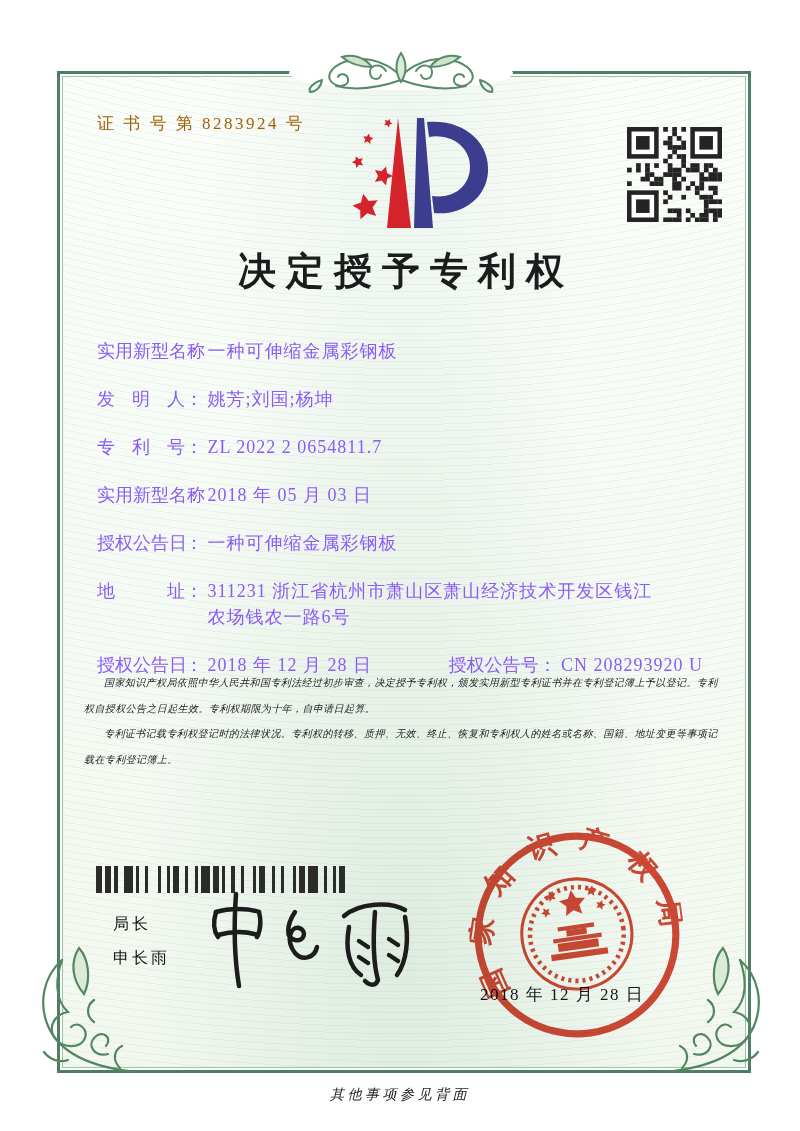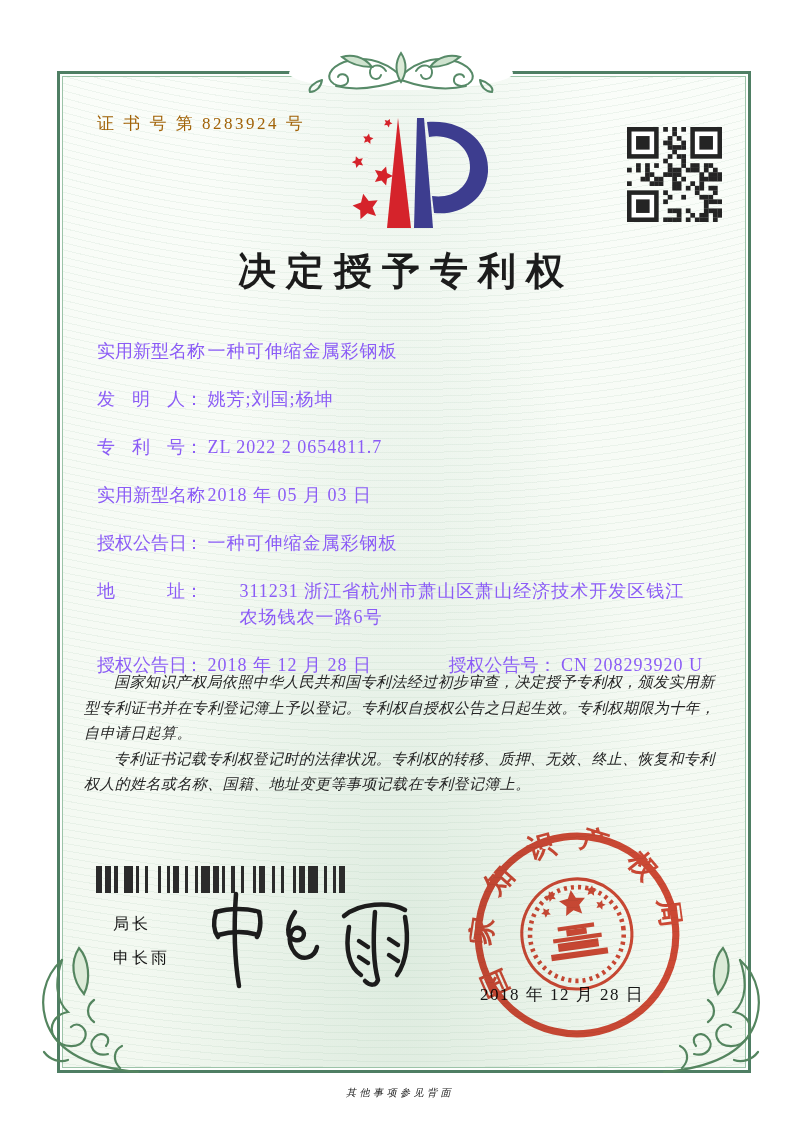--- a/index.html
+++ b/index.html
@@ -20,38 +20,38 @@
   .logo{position:absolute;left:336px;top:110px;width:172px;height:126px;}
   .qr{position:absolute;left:627px;top:127px;width:95px;height:95px;line-height:0;}
   .title{position:absolute;left:57px;top:246px;width:688px;text-align:center;
          font-size:38px;font-weight:600;letter-spacing:10px;text-indent:10px;color:#1c1c1c;}
   
   .fields{position:absolute;left:97px;top:338px;width:620px;font-size:18px;color:#8b5cf6;}
   .field-row{margin-bottom:22px;line-height:26px;white-space:nowrap;}
   .field-label{display:inline-block;width:88px;text-align:justify;text-align-last:justify;vertical-align:top;}
   .field-colon{display:inline-block;vertical-align:top;}
   .field-value{display:inline-block;vertical-align:top;letter-spacing:1px;}
-  .field-value.wrap{white-space:normal;width:452px;margin-left:32px;}
+  .field-value.wrap{white-space:normal;width:452px;}
   .pair2{margin-left:72px;}
   
-  .paras{position:absolute;left:84px;top:670px;width:636px;font-size:15px;line-height:25.5px;
+  .paras{position:absolute;left:84px;top:670px;width:636px;font-size:10px;line-height:25.5px;
          font-style:italic;color:#242424;letter-spacing:.4px;}
   .paras p{margin:0;text-indent:2em;}
   
   .barcode{position:absolute;left:96px;top:866px;width:252px;height:27px;white-space:nowrap;overflow:hidden;}
   .officer{position:absolute;left:113px;top:914px;font-family:"Liberation Sans","DejaVu Sans",sans-serif;
            font-size:16px;letter-spacing:3px;color:#141414;}
   .officer div{margin-bottom:13px;}
   .sig{position:absolute;left:198px;top:882px;width:238px;height:118px;}
   .seal-date{position:absolute;left:480px;top:983px;font-size:17px;letter-spacing:1.5px;color:#161616;z-index:1;}
   .seal{position:absolute;left:470px;top:828px;width:214px;height:214px;transform:rotate(-8deg);
         mix-blend-mode:multiply;opacity:.95;z-index:2;}
   
   .page-num{position:absolute;left:57px;top:1038px;width:688px;text-align:center;font-size:14px;letter-spacing:1.5px;color:#2a2a2a;}
-  .back-note{position:absolute;left:0;top:1086px;width:800px;text-align:center;font-size:10px;
+  .back-note{position:absolute;left:0;top:1086px;width:800px;text-align:center;font-size:14px;
              font-style:italic;letter-spacing:3.5px;color:#222;}
   
   .orn-top{position:absolute;left:276px;top:46px;width:250px;height:50px;}
   .orn-bl{position:absolute;left:24px;top:942px;width:118px;height:138px;}
   .orn-br{position:absolute;left:660px;top:942px;width:118px;height:138px;transform:scaleX(-1);}
 </style>
 </head>
 <body>
 
 <div class="page">

